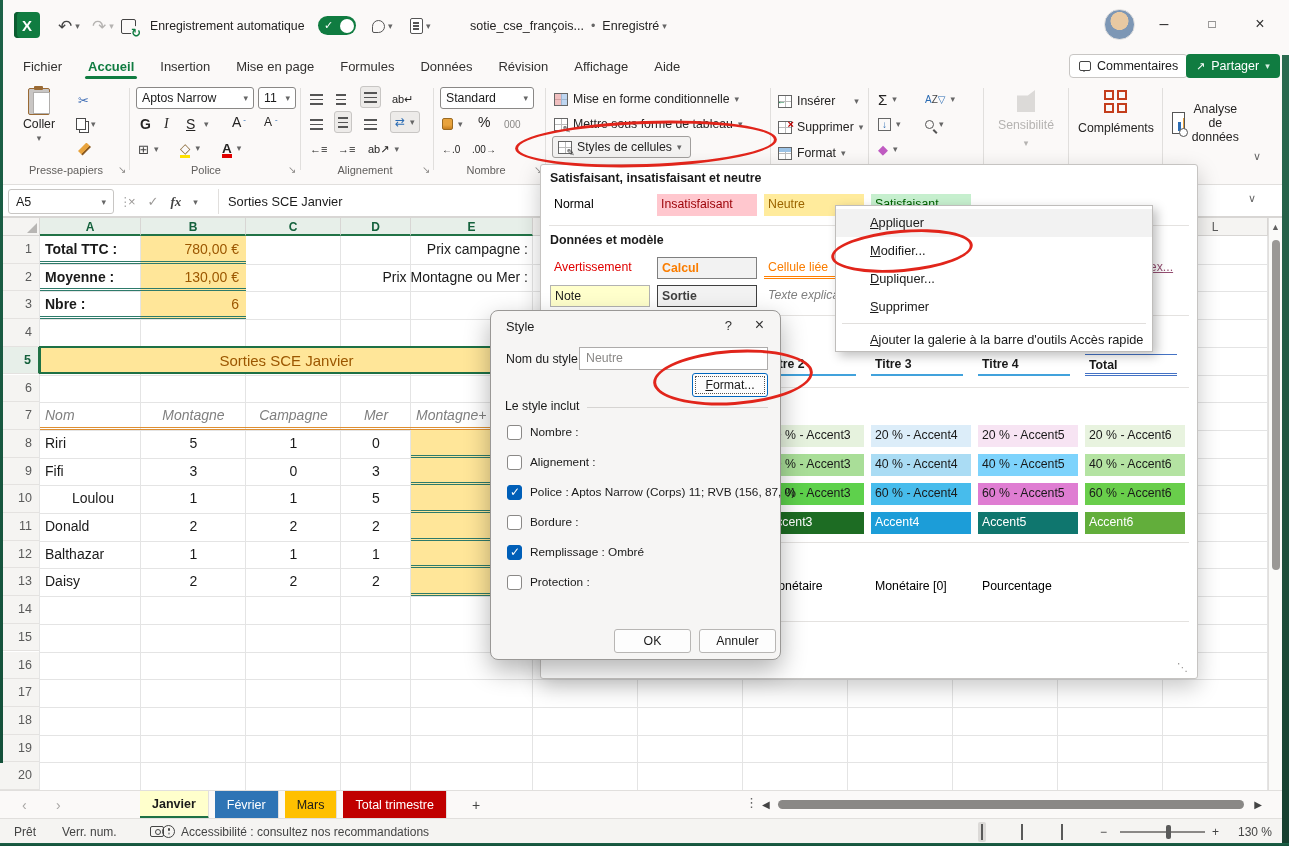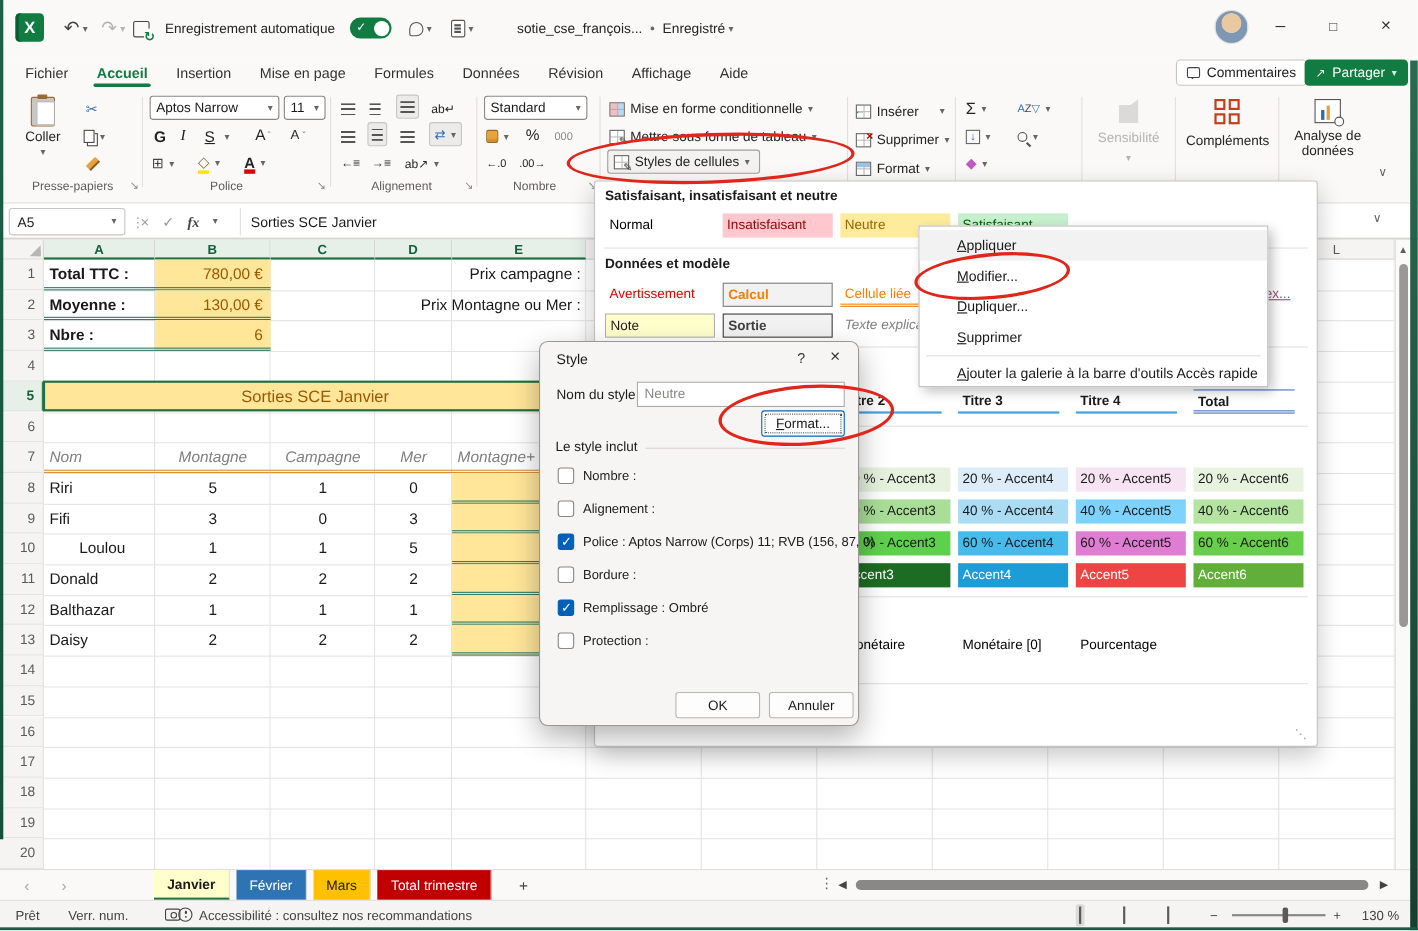--- a/index.html
+++ b/index.html
@@ -133,21 +133,21 @@
   .g-linked { color:#FA7D00; border-bottom:3px double #FF8001; width:92px; }
   .g-visited { color:#954F72; text-decoration:underline; }
   .g-note { background:#FFFFCC; border:1px solid #B2B2B2; }
   .g-output { background:#F2F2F2; border:1px solid #3F3F3F; color:#3F3F3F; font-weight:bold; }
   .g-expl { font-style:italic; color:#7F7F7F; }
   .g-h { font-weight:bold; color:#1a1a1a; border-bottom:2px solid #41A2DC; width:92px; }
   .g-total { font-weight:bold; color:#1a1a1a; border-top:1px solid #4472C4; border-bottom:3px double #4472C4; width:92px; }
   .a3-20{background:#E6F2DE;} .a4-20{background:#DCEDF9;} .a5-20{background:#F7E4F3;} .a6-20{background:#E8F3DF;}
   .a3-40{background:#A9DE98;} .a4-40{background:#AADCF4;} .a5-40{background:#7dd3fc;} .a6-40{background:#B4E3A2;}
   .a3-60{background:#5ED14C;} .a4-60{background:#47BCEC;} .a5-60{background:#DF7DD2;} .a6-60{background:#69CE4B;}
-  .a3-s{background:#1D6C23;color:#fff;} .a4-s{background:#1C9DD8;color:#fff;} .a5-s{background:#ef4444;color:#fff;} .a6-s{background:#62AE3B;color:#fff;}
+  .a3-s{background:#1D6C23;color:#fff;} .a4-s{background:#1C9DD8;color:#fff;} .a5-s{background:#0f766e;color:#fff;} .a6-s{background:#62AE3B;color:#fff;}
   #gal-grip { position:absolute; right:8px; bottom:4px; color:#9a9896; font-size:11px; letter-spacing:1px; }
 
   
   #context-menu { position:absolute; left:835px; top:205px; width:318px; height:147px; background:#fff; border:1px solid #bfbdbb; box-shadow:4px 4px 10px rgba(0,0,0,.25); z-index:20; padding-top:3px; }
   .cm-item { height:28px; line-height:28px; padding-left:34px; font-size:12.8px; color:#1a1a1a; cursor:pointer; white-space:nowrap; }
   .cm-item::first-letter { text-decoration:underline; }
   .cm-item.hov { background:#F2F2F2; }
   .cm-sep { height:1px; background:#e1dfdd; margin:2px 6px; }
 
   
@@ -461,21 +461,21 @@
       <span style="width:24px;height:24px;display:grid;grid-template-columns:10px 10px;grid-template-rows:10px 10px;gap:3px">
         <span style="border:2px solid #C43E1C"></span>
           <span style="border:2px solid #C43E1C"></span>
           <span style="border:2px solid #C43E1C"></span>
           <span style="border:2px solid #C43E1C"></span>
       </span>
       <span>Compléments</span>
     </div>
     <div class="rsep" style="left:1162px"></div>
 
-    <div class="rbtn" style="left:1172px;top:10px;flex-direction:column;height:66px;width:70px;gap:4px;text-align:center;white-space:normal;line-height:1.15">
+    <div class="rbtn" style="left:1172px;top:10px;flex-direction:row;height:66px;width:70px;gap:4px;text-align:center;white-space:normal;line-height:1.15">
       <span style="position:relative;width:24px;height:22px;border:1.3px solid #555;background:linear-gradient(#2b6cb3,#2b6cb3) 5px 9px/3px 9px no-repeat, linear-gradient(#E8A33D,#E8A33D) 10px 5px/3px 13px no-repeat,#fff">
           <span style="position:absolute;right:-4px;bottom:-4px;width:9px;height:9px;border:1.6px solid #555;border-radius:50%;background:#fff"></span>
         </span>
       <span>Analyse de données</span>
     </div>
     <div style="position:absolute;left:1253px;top:70px;color:#666;font-size:11px">∨</div>
   </div>
 
   <div id="formulabar">
     <div id="name-box">

